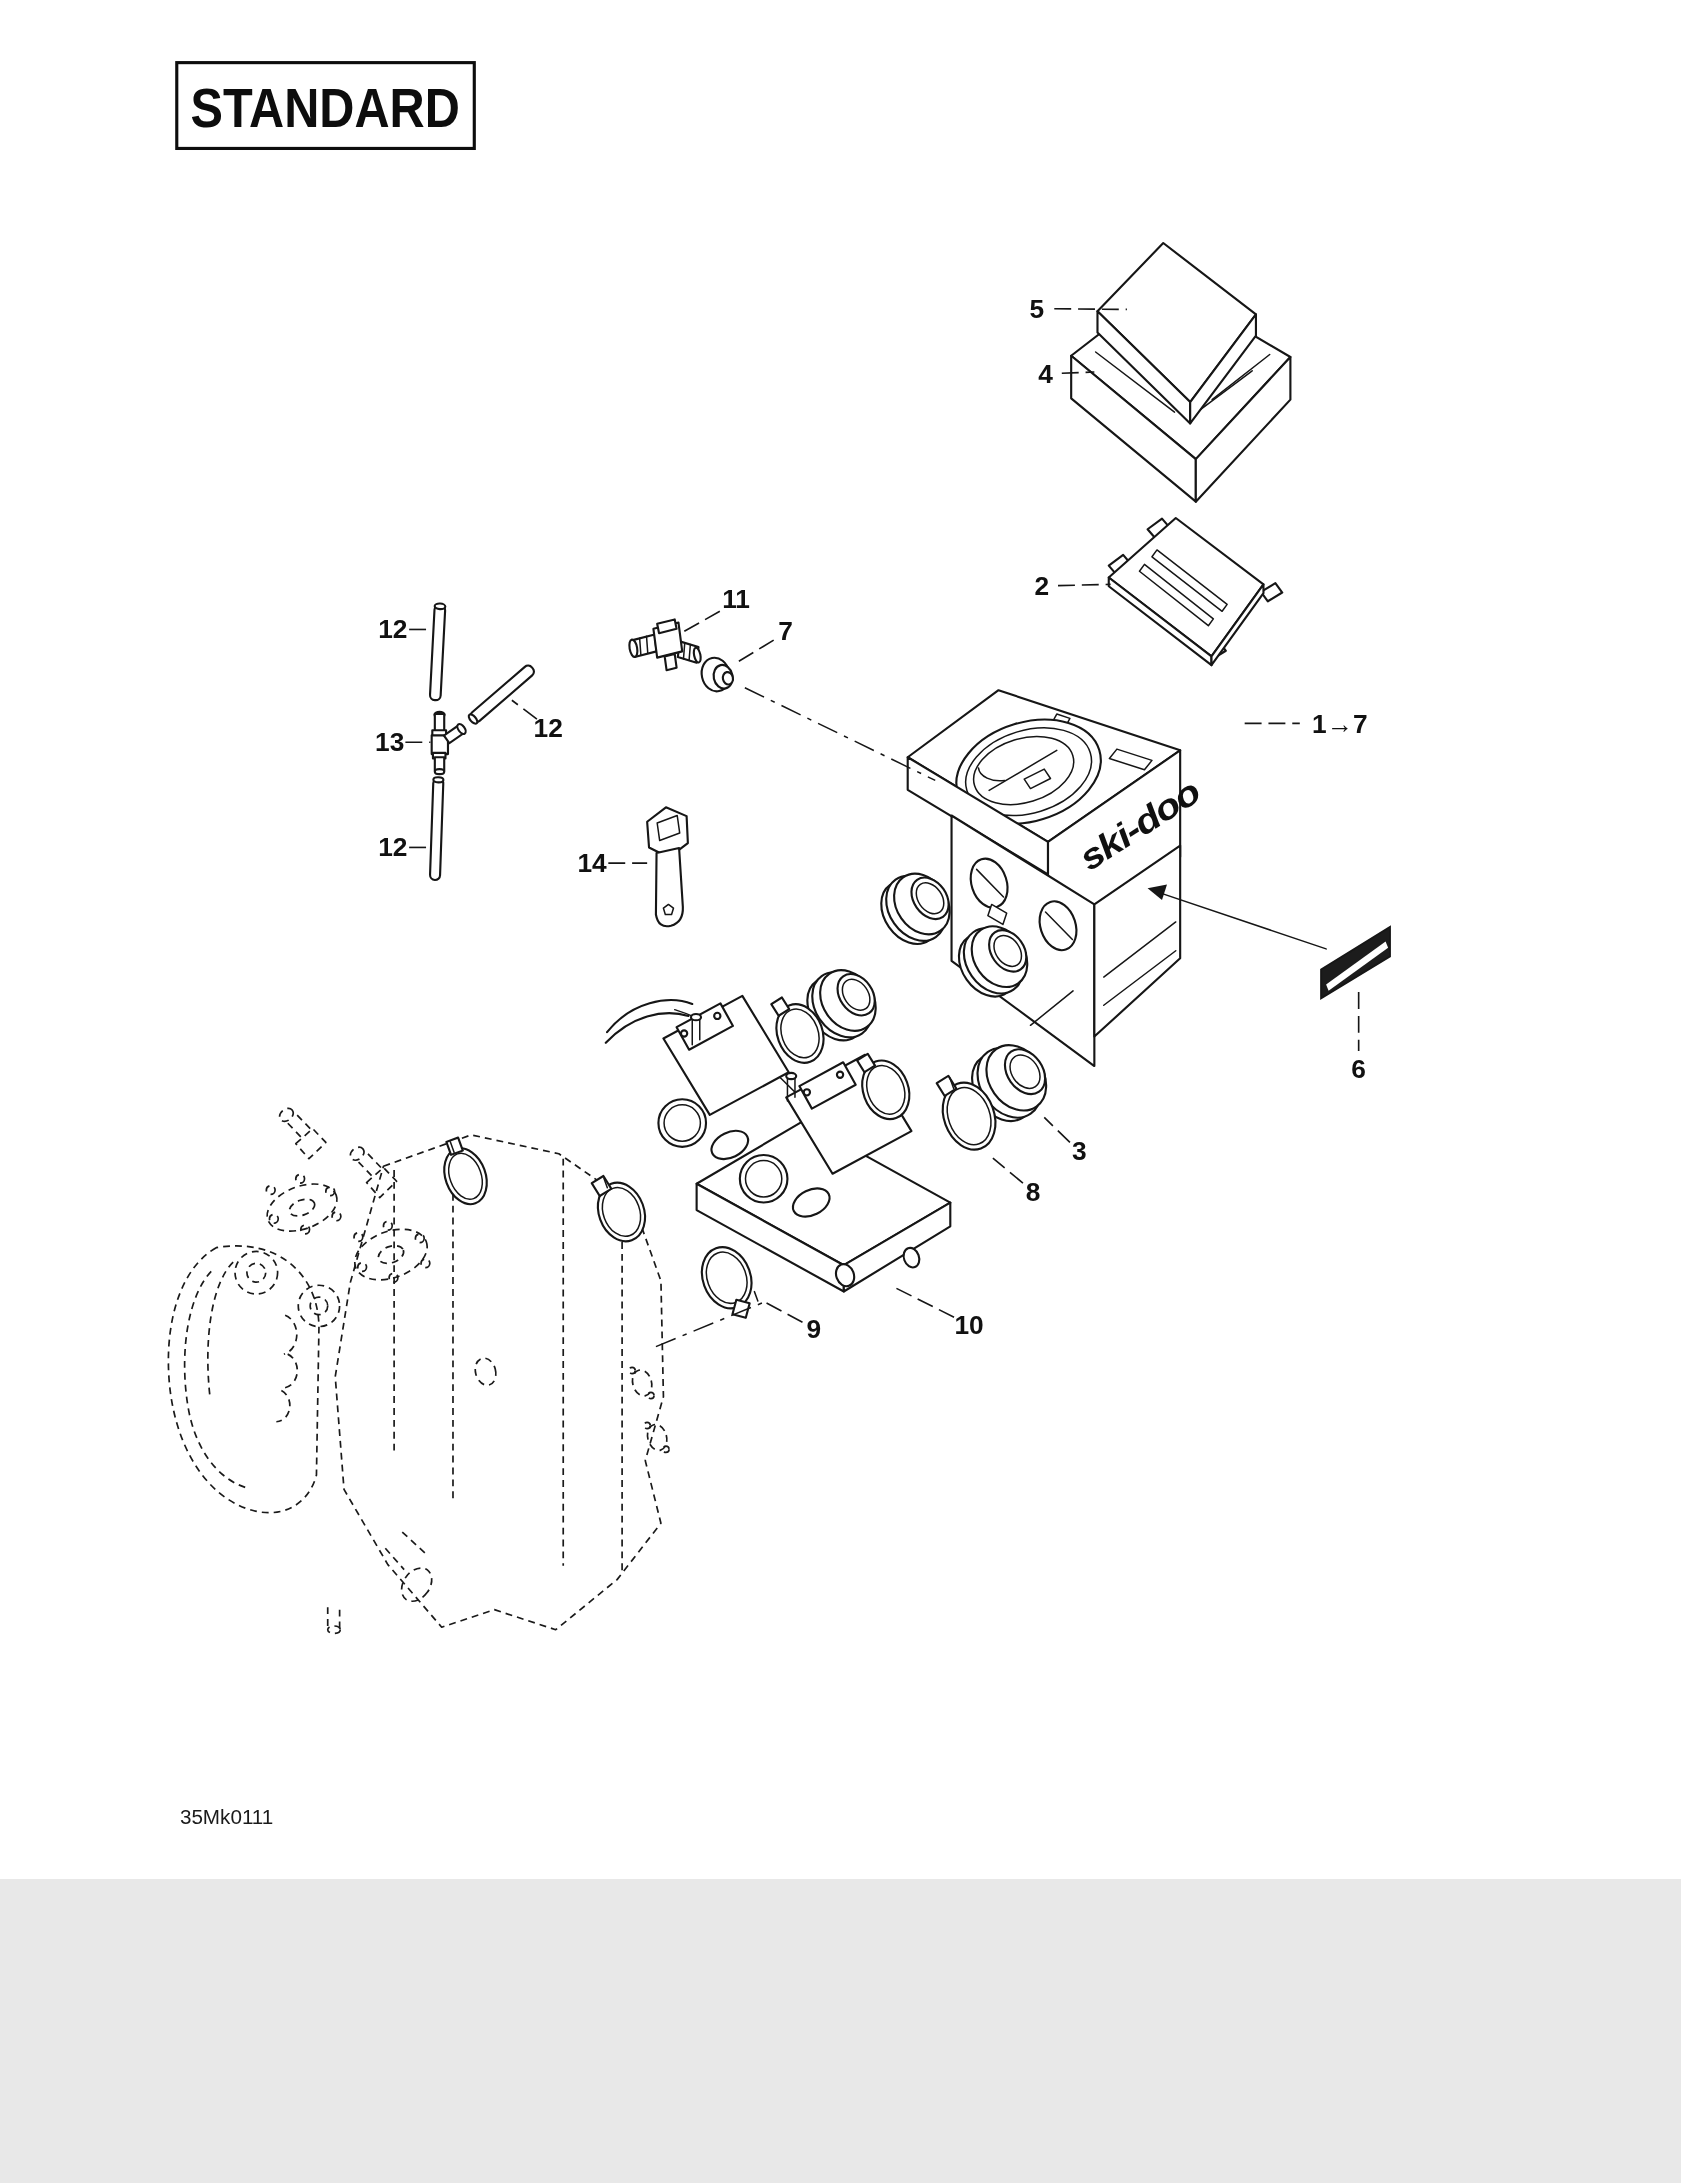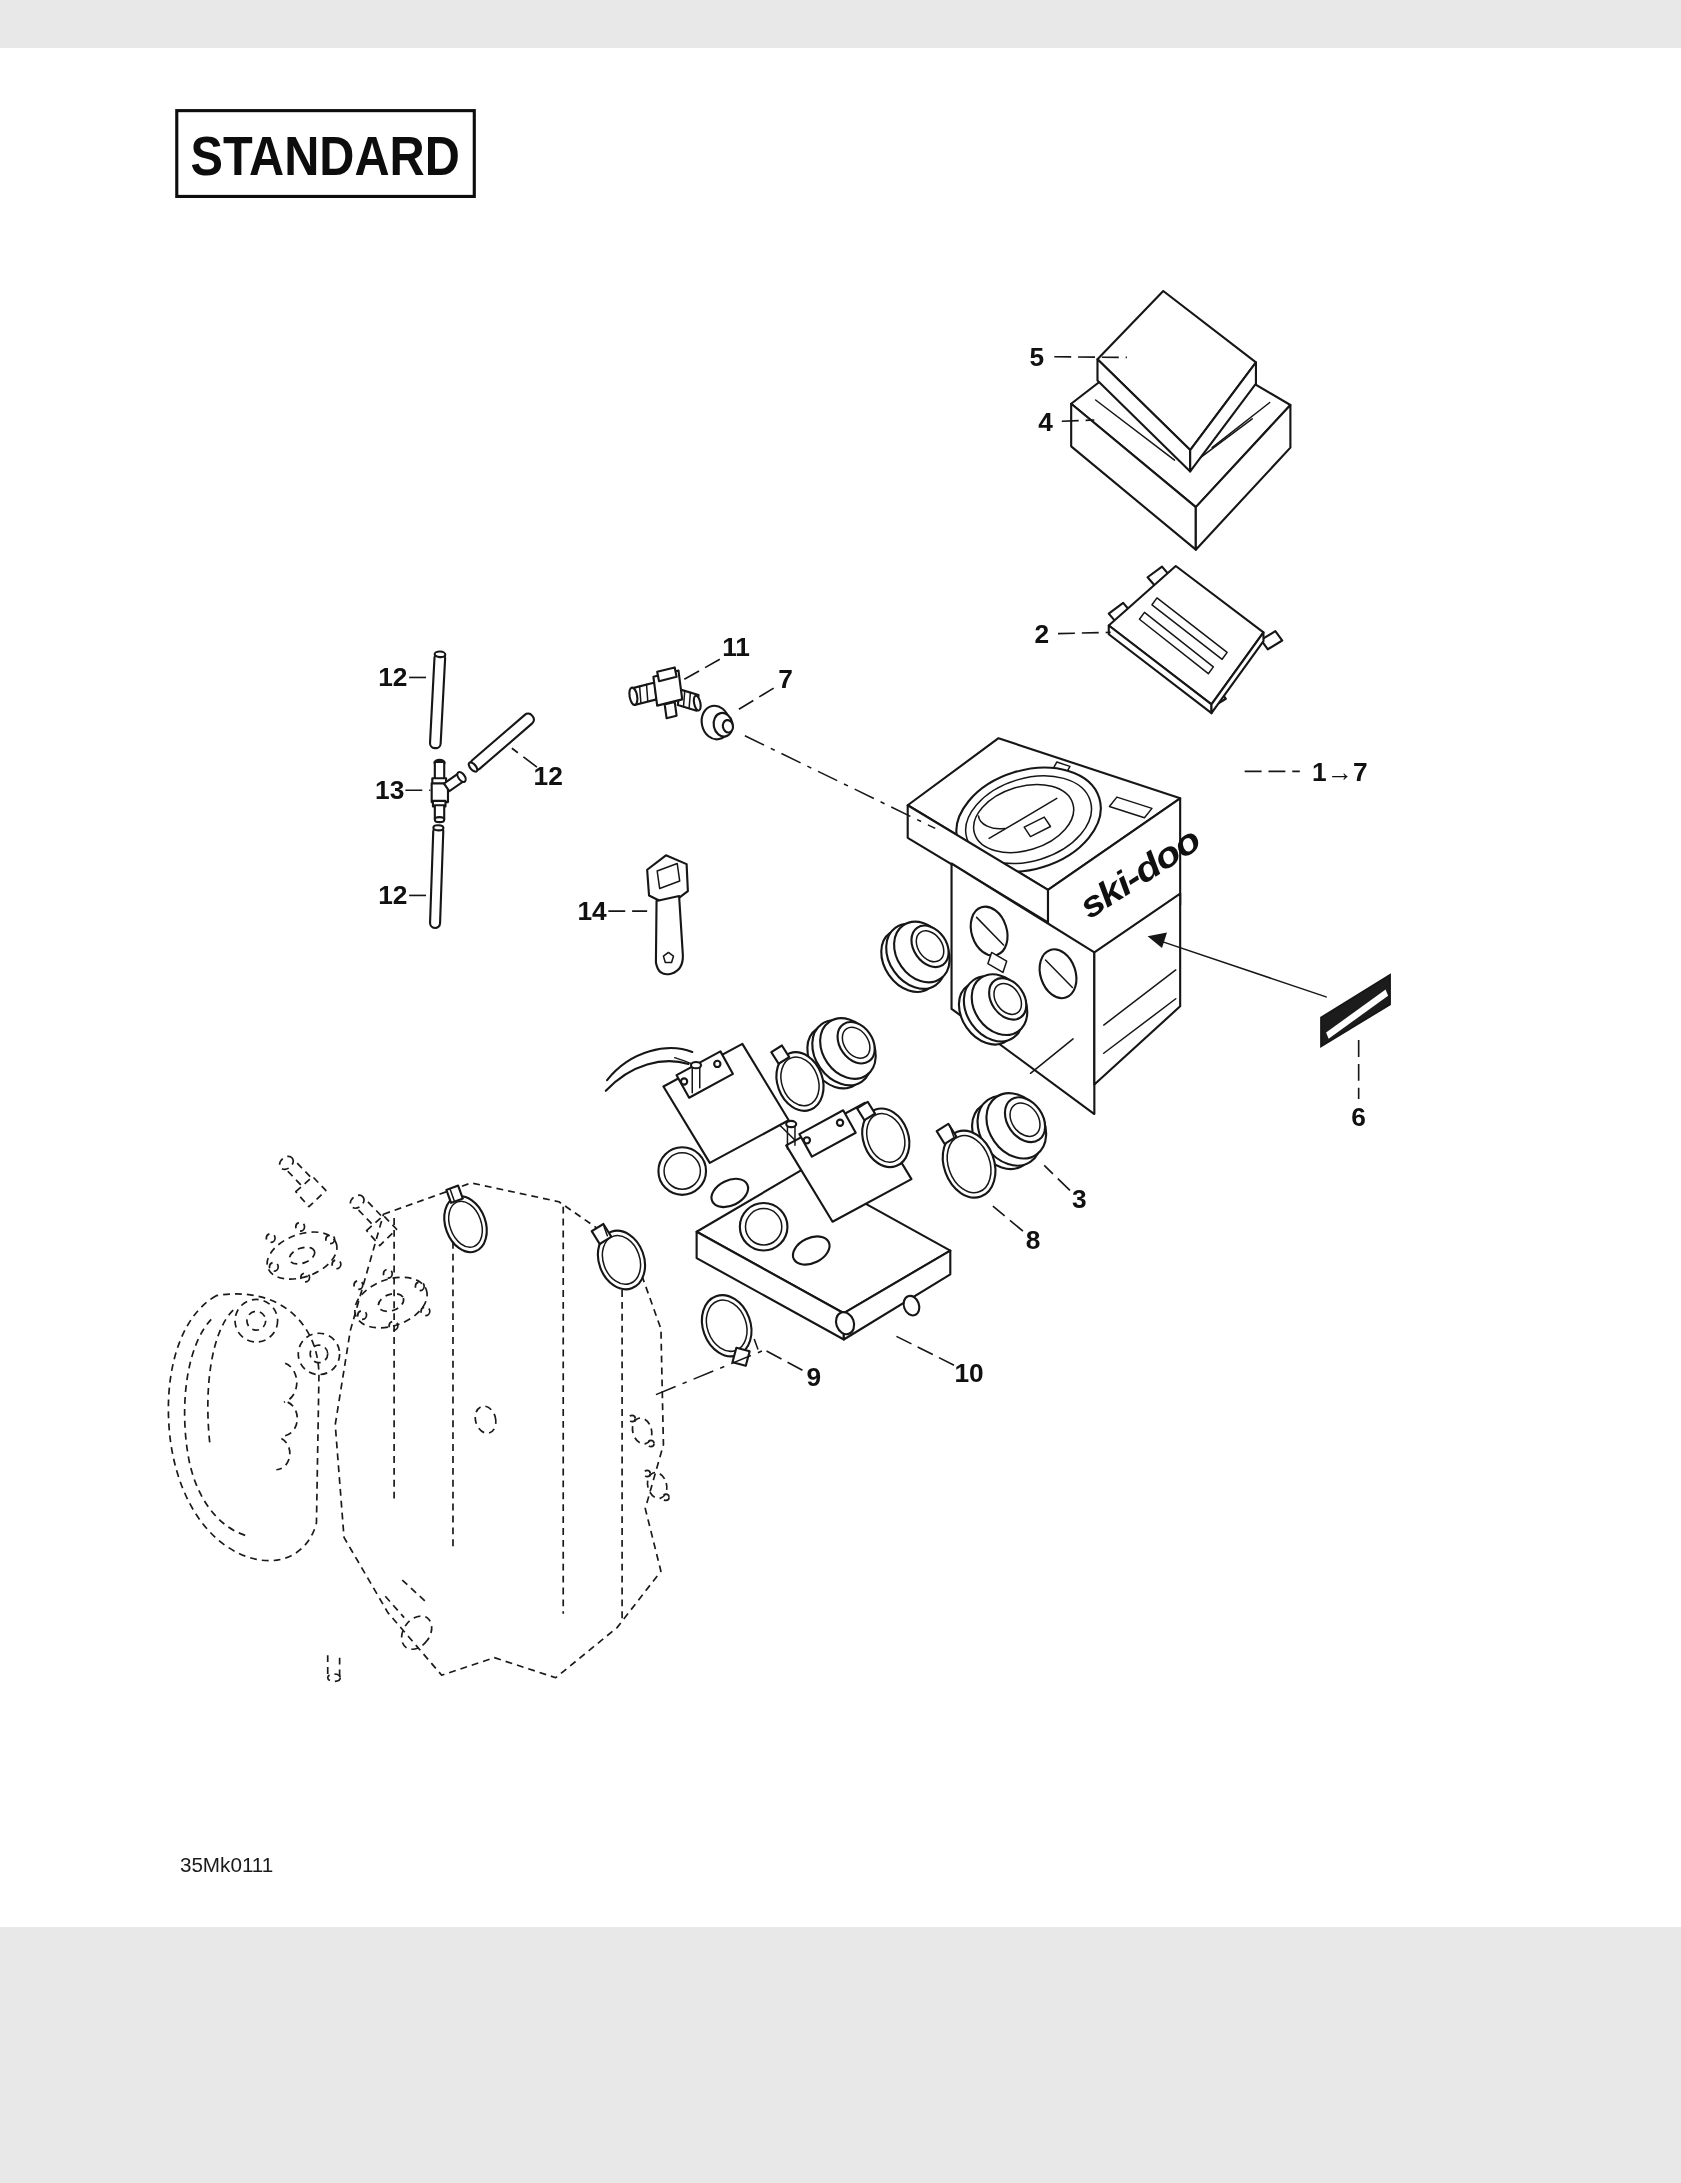--- a/index.html
+++ b/index.html
@@ -2,21 +2,20 @@
 <html style="font-size:11.6px"><head>
 <meta charset="utf-8">
 <style>
   html,body{margin:0;padding:0;background:#e8e8e8;}
   .page{
     position:relative;
     width:1682px;height:1879px;
     background:#ffffff;
     font-family:"Liberation Sans", sans-serif;
     overflow:hidden;
-    margin-top:48px;
   }
   svg{display:block;width:100%;height:100%;}
   .ink{stroke:#161616;fill:none;stroke-width:3.4;stroke-linejoin:round;stroke-linecap:round;}
   .inkf{stroke:#161616;fill:#ffffff;stroke-width:3.4;stroke-linejoin:round;stroke-linecap:round;}
   .thin{stroke-width:2.4;}
   .phantom{stroke:#1a1a1a;fill:none;stroke-width:2.7;stroke-dasharray:11 8;stroke-linejoin:round;stroke-linecap:butt;}
   .leader{stroke:#161616;fill:none;stroke-width:2.6;stroke-dasharray:27 11;}
   .axis{stroke:#161616;fill:none;stroke-width:2.4;stroke-dasharray:34 12 7 12;}
   .callout{font-size:42px;font-weight:bold;fill:#111;dominant-baseline:central;text-anchor:middle;}
   .titleText{font-size:88px;font-weight:bold;fill:#0d0d0d;dominant-baseline:central;text-anchor:middle;}

